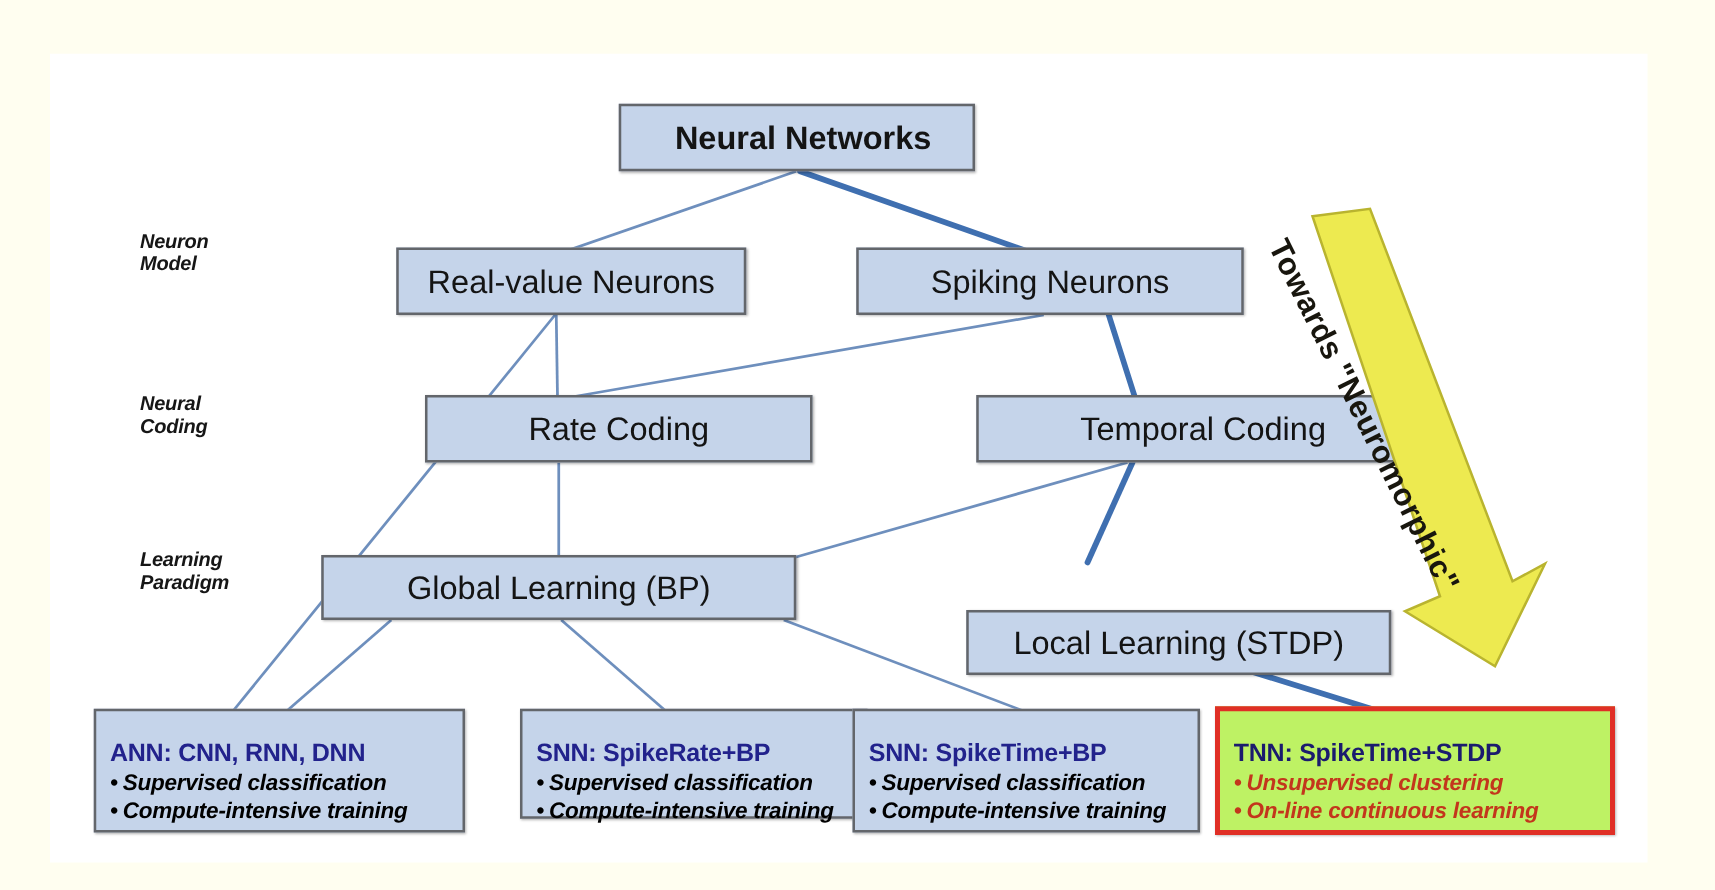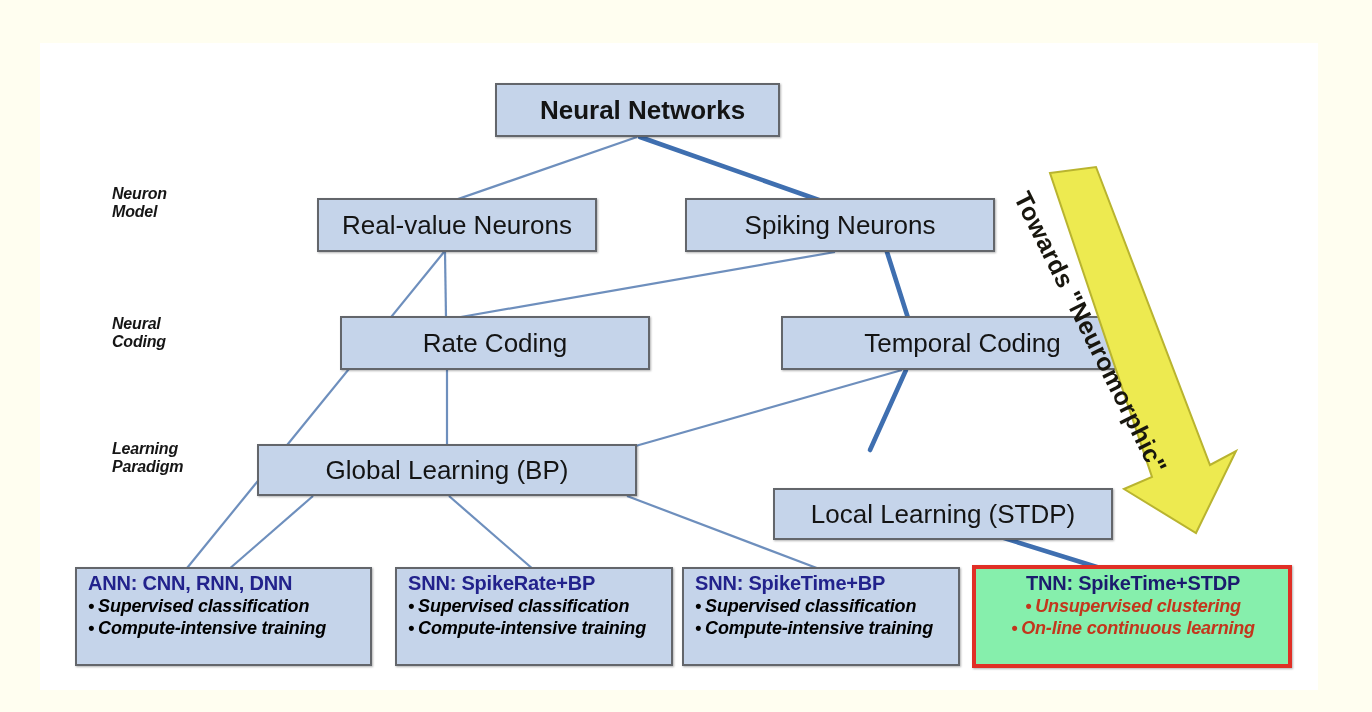--- a/index.html
+++ b/index.html
@@ -70,27 +70,26 @@
   .node.root .node-label {
     font-weight: bold;
     font-size: 26px;
   }
   
   .leaf {
     position: absolute;
     box-sizing: border-box;
     background: #c5d4ea;
     border: 2px solid #63666b;
-    padding: 3px 9px 8px 11px;
+    padding: 23px 9px 8px 11px;
     box-shadow: 1px 1px 2px rgba(0,0,0,0.30);
   }
   .leaf.highlight {
-    background: #86efac;
+    background: #bef264;
     border: 4px solid #e02f26;
-    text-align: center;
   }
   .leaf-title {
     font-weight: bold;
     font-size: 20px;
     color: #22228c;
     line-height: 1.18;
     white-space: nowrap;
     letter-spacing: -0.2px;
   }
   .leaf.highlight .leaf-title {
@@ -204,21 +203,21 @@
   <div class="leaf" style="left:75px; top:567px; width:297px; height:99px;">
     <div class="leaf-title">ANN: CNN, RNN, DNN</div>
     <div class="leaf-bullet">
       <span class="dot">•</span><span>Supervised classification</span>
     </div>
     <div class="leaf-bullet">
       <span class="dot">•</span><span>Compute-intensive training</span>
     </div>
   </div>
 
-  <div class="leaf" style="left:395px; top:567px; width:278px; height:99px;">
+  <div class="leaf" style="left:416px; top:567px; width:278px; height:88px;">
     <div class="leaf-title">SNN: SpikeRate+BP</div>
     <div class="leaf-bullet">
       <span class="dot">•</span><span>Supervised classification</span>
     </div>
     <div class="leaf-bullet">
       <span class="dot">•</span><span>Compute-intensive training</span>
     </div>
   </div>
 
   <div class="leaf" style="left:682px; top:567px; width:278px; height:99px;">

